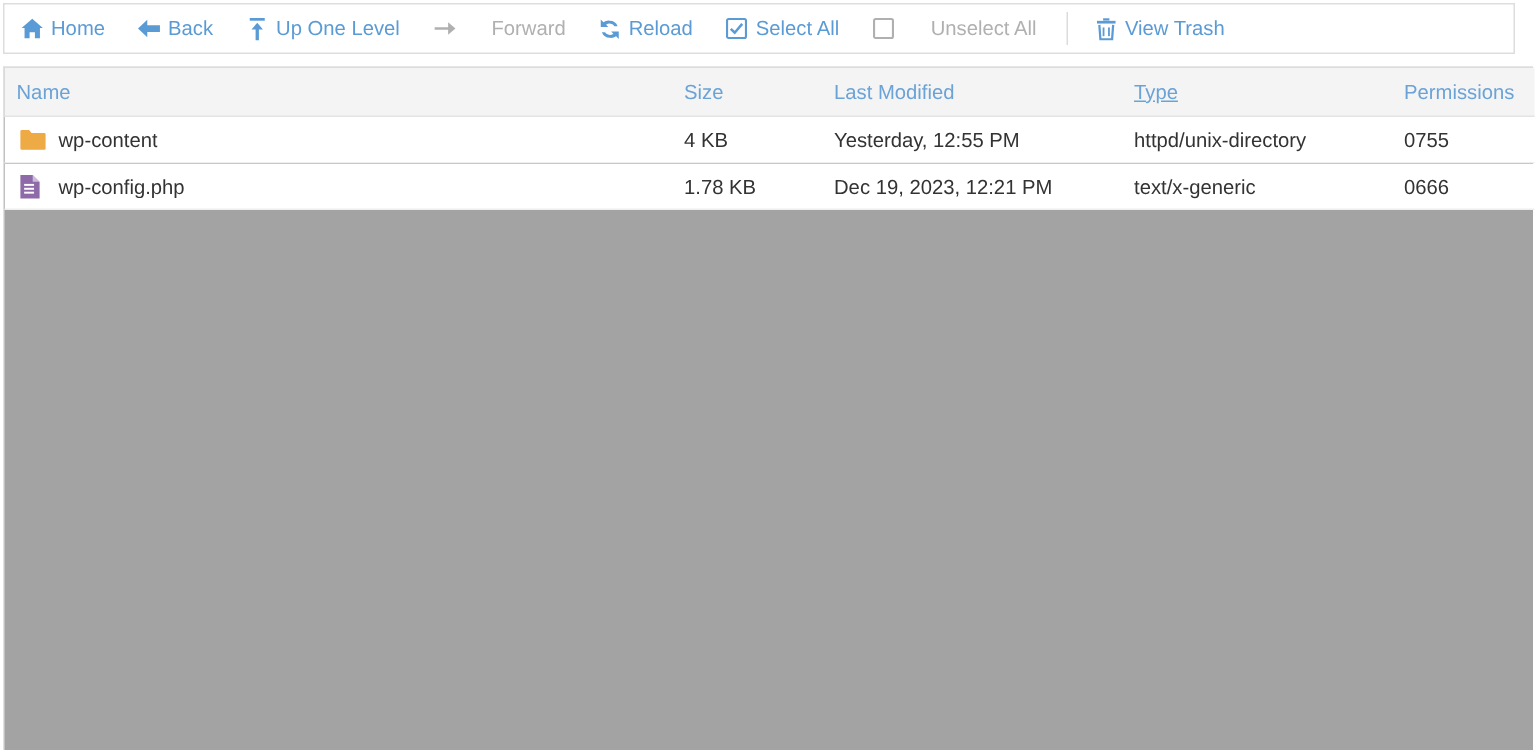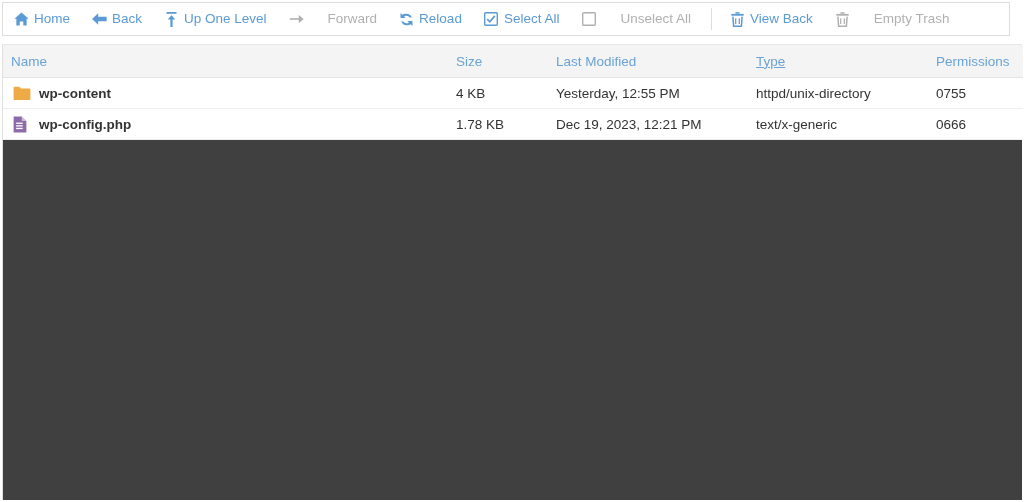--- a/index.html
+++ b/index.html
@@ -78,21 +78,21 @@
   
   .filetable {
     position: absolute;
     left: 2px;
     top: 44px;
     width: 1020px;
     height: 456px;
     box-sizing: border-box;
     border-left: 1px solid #e0e0e0;
     border-top: 1px solid #e6e6e6;
-    background: #404040;
+    background: #a3a3a3;
   }
 
   table.ft {
     width: 100%;
     border-collapse: collapse;
     table-layout: fixed;
   }
 
   table.ft thead th {
     background: #f4f4f4;
@@ -142,21 +142,20 @@
     align-items: center;
     justify-content: flex-start;
     padding-left: 10px;
     box-sizing: border-box;
   }
   .name-icon svg { display: block; }
   .name-text {
     padding-left: 4px;
     overflow: hidden;
     text-overflow: ellipsis;
-    font-weight: bold;
   }
 
   .th-pad-name { padding-left: 38px; }
   .th-pad-size { padding-left: 36px; }
   .th-pad-mod  { padding-left: 8px; }
   .th-pad-type { padding-left: 8px; text-decoration: underline; }
   .th-pad-perm { padding-left: 16px; }
 
   .td-pad-size { padding-left: 36px; }
   .td-pad-perm { padding-left: 16px; margin-left: 44px; }
@@ -231,33 +230,21 @@
       <div class="tb-btn enabled">
         <span class="tb-icon">
           <svg width="13" height="15" viewBox="0 0 13 15">
             <rect x="4.4" y="0.2" width="4.2" height="1.5" fill="#5b9bd5"></rect>
             <rect x="0.3" y="1.9" width="12.4" height="1.8" fill="#5b9bd5"></rect>
             <path fill="none" stroke="#5b9bd5" stroke-width="1.5" d="M1.9 4.6 L2.6 14.2 h7.8 L11.1 4.6"></path>
             <rect x="4.1" y="6.3" width="1.2" height="5.8" fill="#5b9bd5"></rect>
             <rect x="7.7" y="6.3" width="1.2" height="5.8" fill="#5b9bd5"></rect>
           </svg>
         </span>
-        <span class="tb-label">View Back</span>
-      </div>
-      <div class="tb-btn disabled">
-        <span class="tb-icon">
-          <svg width="13" height="15" viewBox="0 0 13 15">
-            <rect x="4.4" y="0.2" width="4.2" height="1.5" fill="#b0b0b0"></rect>
-            <rect x="0.3" y="1.9" width="12.4" height="1.8" fill="#b0b0b0"></rect>
-            <path fill="none" stroke="#b0b0b0" stroke-width="1.5" d="M1.9 4.6 L2.6 14.2 h7.8 L11.1 4.6"></path>
-            <rect x="4.1" y="6.3" width="1.2" height="5.8" fill="#b0b0b0"></rect>
-            <rect x="7.7" y="6.3" width="1.2" height="5.8" fill="#b0b0b0"></rect>
-          </svg>
-        </span>
-        <span class="tb-label">Empty Trash</span>
+        <span class="tb-label">View Trash</span>
       </div>
     </div>
 
   <div class="filetable">
     <table class="ft">
       <colgroup>
         <col class="col-name">
           <col class="col-size">
           <col class="col-mod">
           <col class="col-type">

